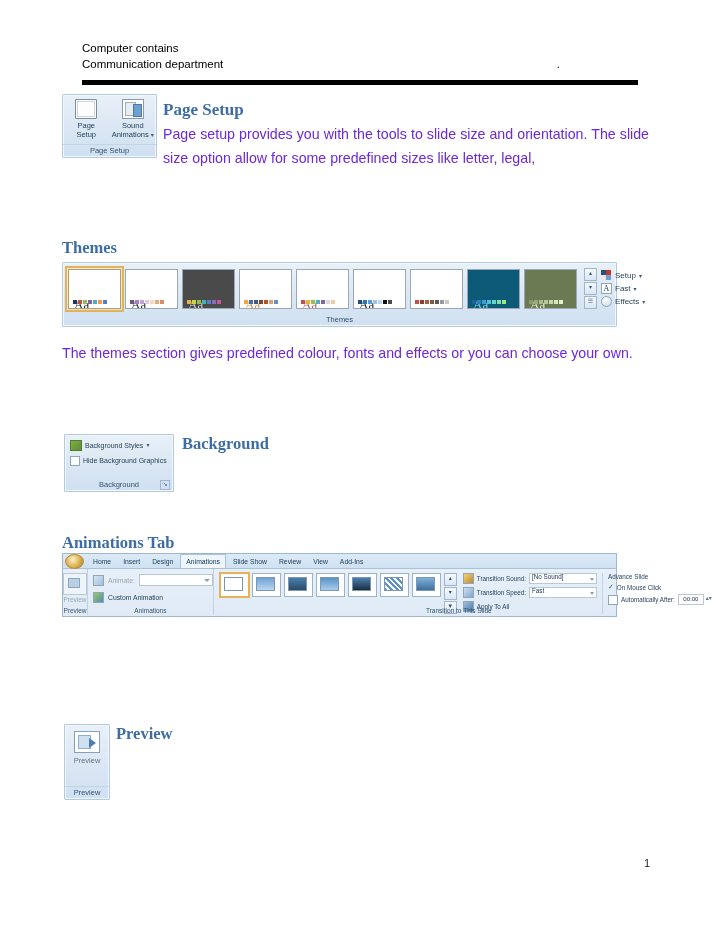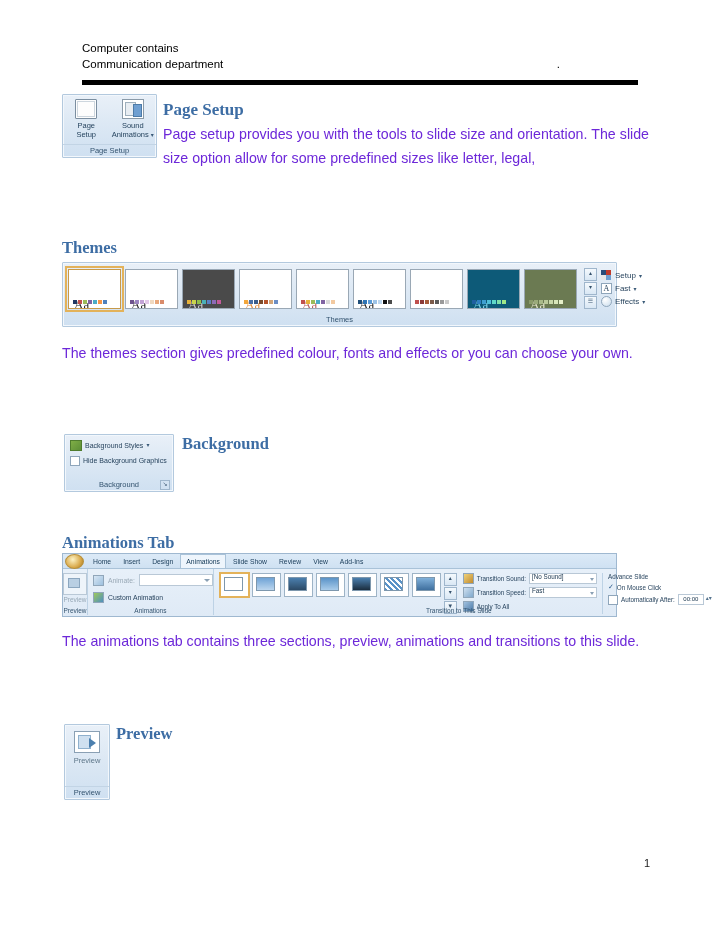--- a/index.html
+++ b/index.html
@@ -452,21 +452,20 @@
                 <span class="spin">00:00</span>
               </div>
             </div>
           </div>
         </div>
         <div class="rsec-label">Transition to This Slide</div>
       </div>
     </div>
   </div>
 
-  <div class="body-txt anim-para">The animations tab contains three sections, preview, animations and transitions to this slide.</div>
 
   <div class="pv-wrap">
     <div class="ribgroup pv-box">
       <div class="pv-ico"></div>
       <div class="pv-lbl">Preview</div>
       <div class="grp-label line">Preview</div>
     </div>
   </div>
   <h2 class="sec pv-title">Preview</h2>
 

